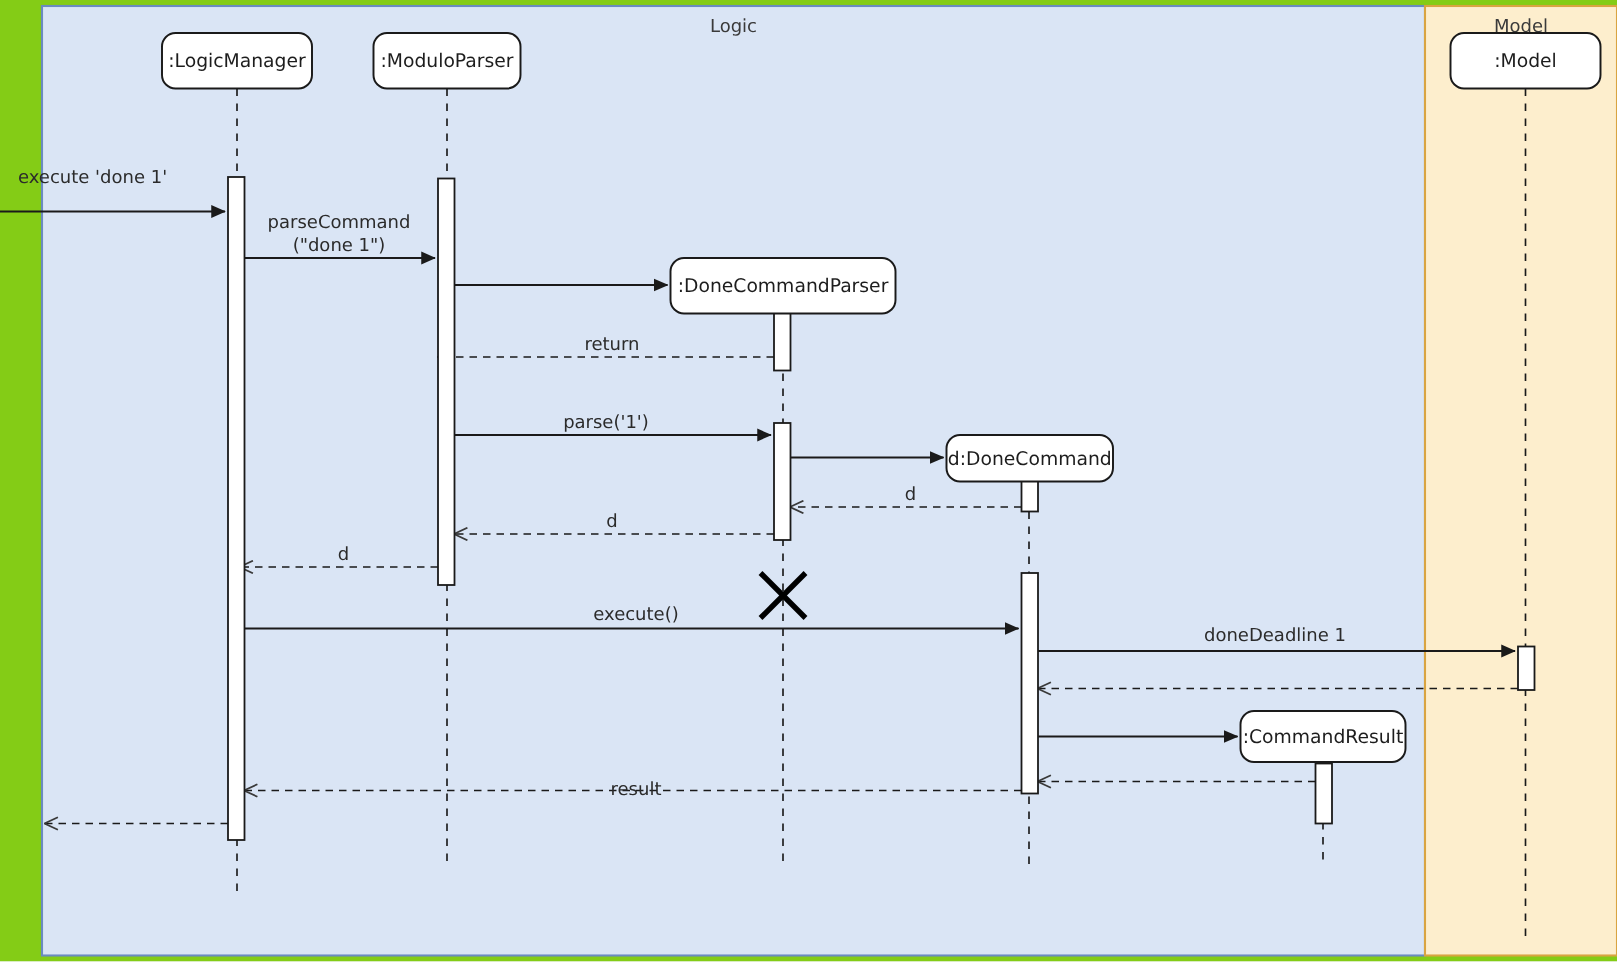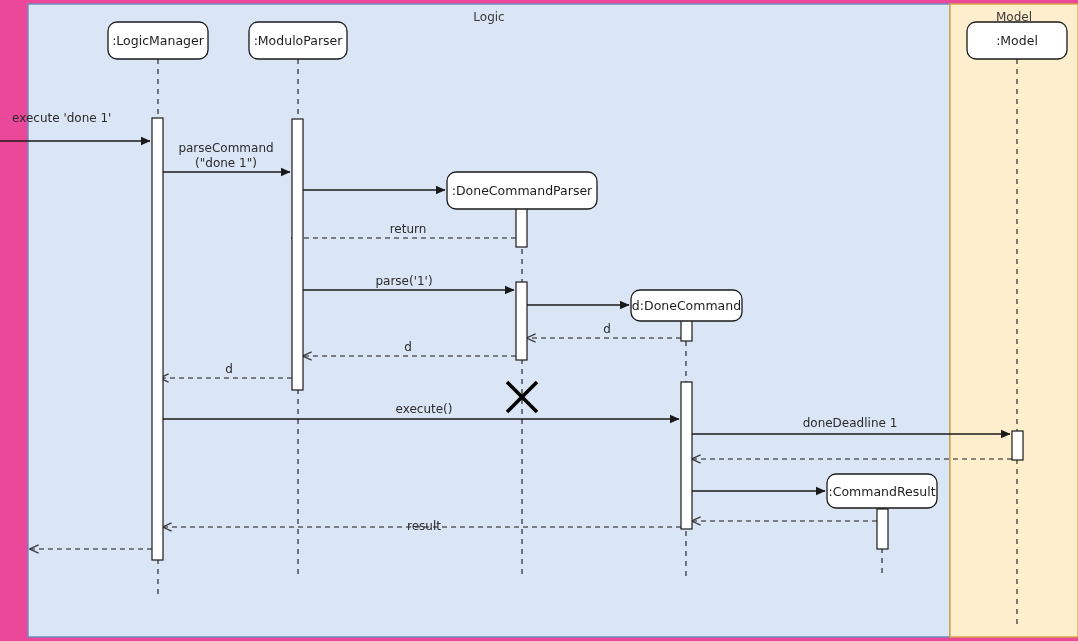--- a/index.html
+++ b/index.html
@@ -4,21 +4,21 @@
 <style>
   html, body {
     margin: 0;
     padding: 0;
     background: #ffffff;
   }
   #stage {
     position: relative;
     width: 1078px;
     height: 641px;
-    background: #ec4899;
+    background: #84cc16;
     font-family: "DejaVu Sans", sans-serif;
     overflow: hidden;
   }
   #stage svg {
     position: absolute;
     left: 0;
     top: 0;
   }
   .panel-label {
     font-size: 12px;

